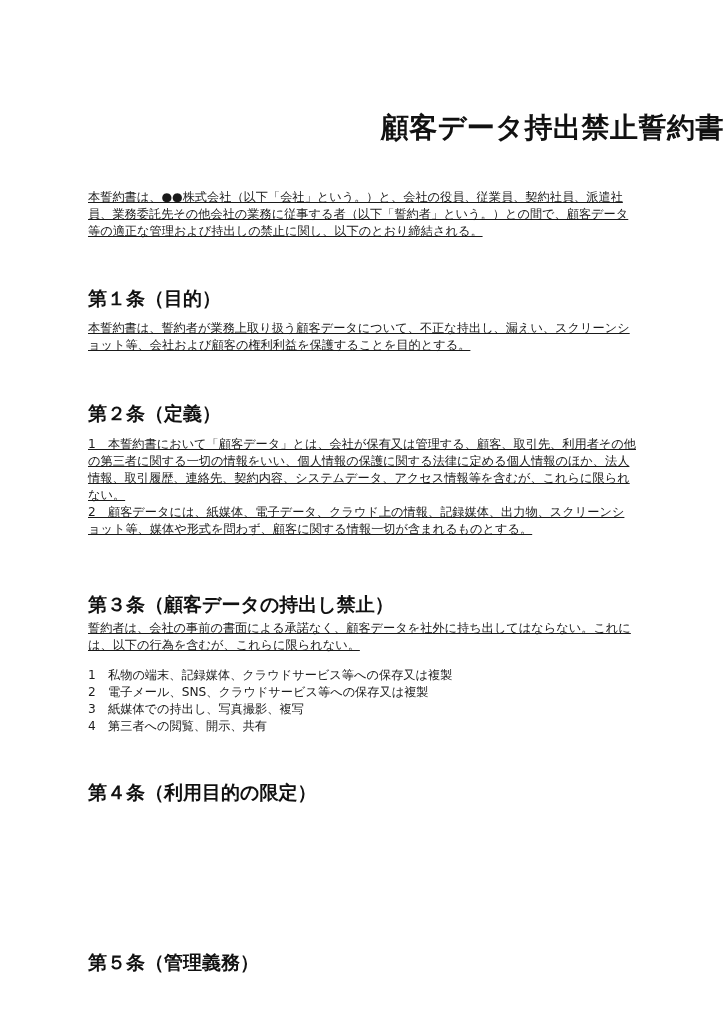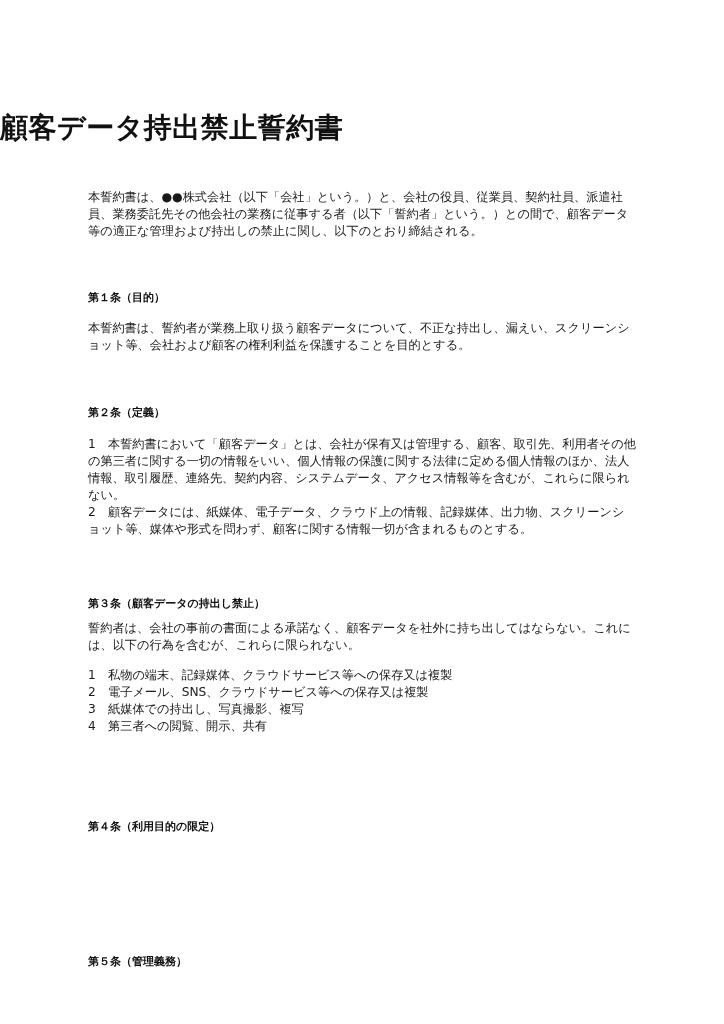--- a/index.html
+++ b/index.html
@@ -20,42 +20,43 @@
       left: 0; top: 0;
       width: 724px;
       height: 1024px;
       background: #ffffff;
     }
     .title {
       position: absolute;
       left: 0;
       top: 110px;
       width: 724px;
-      text-align: left;
+      text-align: right;
       font-size: 28px;
       font-weight: bold;
       letter-spacing: 0.5px;
       color: #111;
       line-height: 36px;
     }
     .block {
       position: absolute;
       left: 88px;
       width: 548px;
       font-size: 12.2px;
       line-height: 17px;
       color: #1a1a1a;
     }
     .block p {
       margin: 0;
+      text-decoration: underline;
     }
     .heading {
       position: absolute;
       left: 88px;
-      font-size: 11px;
+      font-size: 19px;
       font-weight: bold;
       color: #111;
       line-height: 20px;
     }
     .list-item {
       display: flex;
       margin: 0;
     }
     .list-num {
       width: 20px;
@@ -100,17 +101,17 @@
     <div class="list-item">
       <span class="list-num">3</span>
       <span>紙媒体での持出し、写真撮影、複写</span>
     </div>
     <div class="list-item">
       <span class="list-num">4</span>
       <span>第三者への閲覧、開示、共有</span>
     </div>
   </div>
 
-  <div class="heading" style="top:782px;margin-top:35px;">第４条（利用目的の限定）</div>
+  <div class="heading" style="top:782px;">第４条（利用目的の限定）</div>
 
   <div class="heading" style="top:952px;">第５条（管理義務）</div>
 
 </div>
 
 </body></html>

